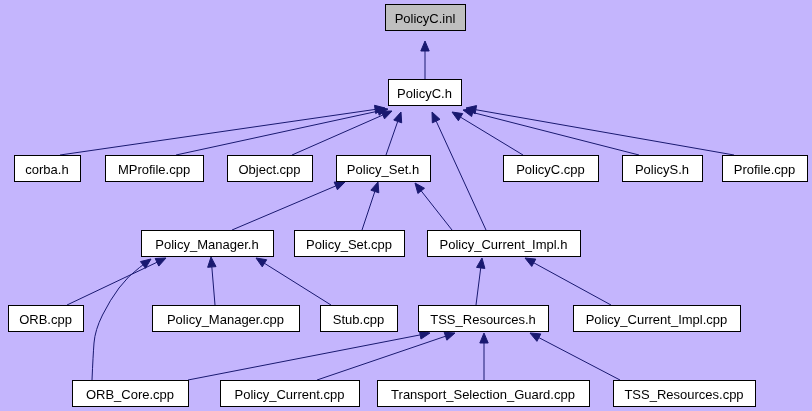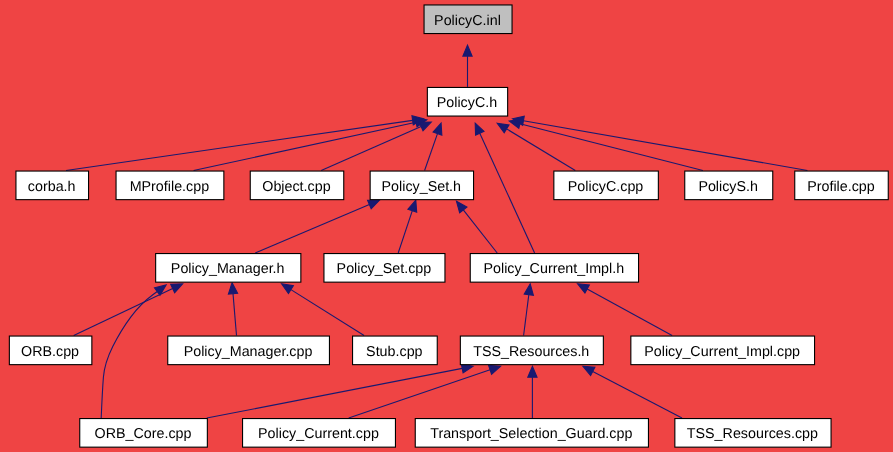--- a/index.html
+++ b/index.html
@@ -4,21 +4,21 @@
 <style>
   html, body {
     margin: 0;
     padding: 0;
     background: #ffffff;
   }
   #graph-root {
     position: relative;
     width: 812px;
     height: 411px;
-    background: #ef4444;
+    background: #c4b5fd;
     font-family: "Liberation Sans", sans-serif;
     overflow: hidden;
   }
   #graph-svg {
     position: absolute;
     top: 0;
     left: 0;
     width: 812px;
     height: 411px;
   }

